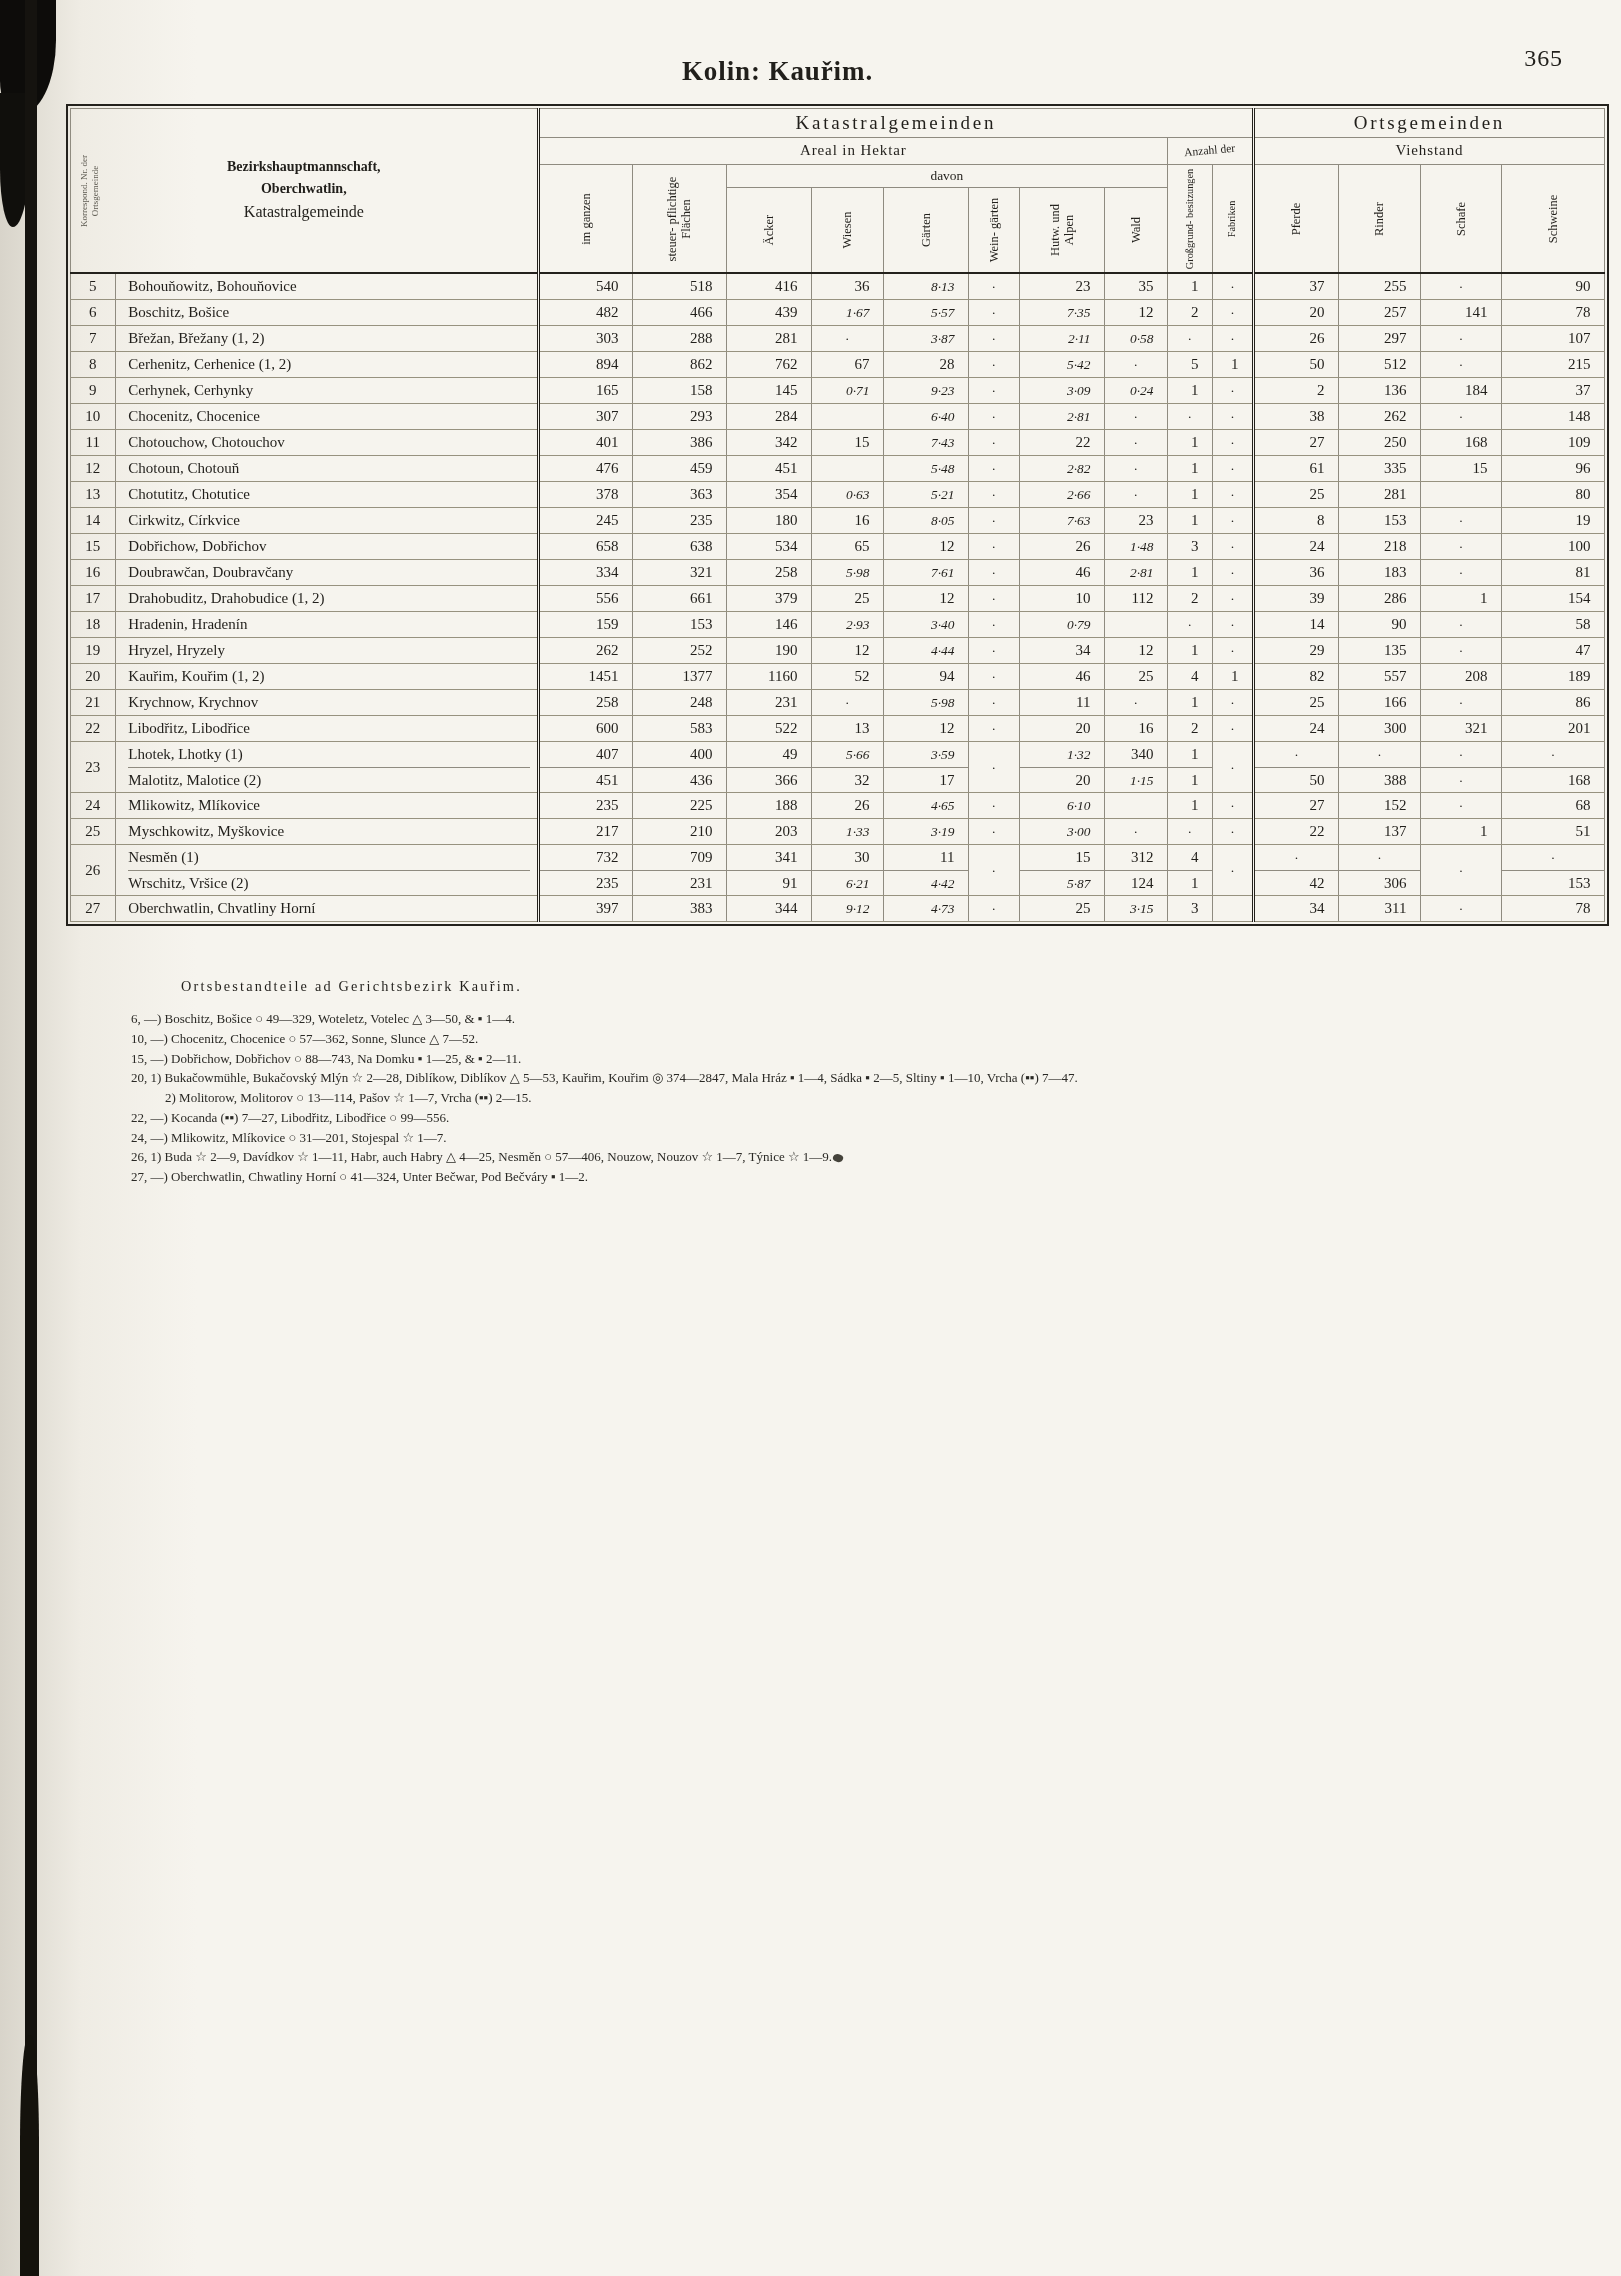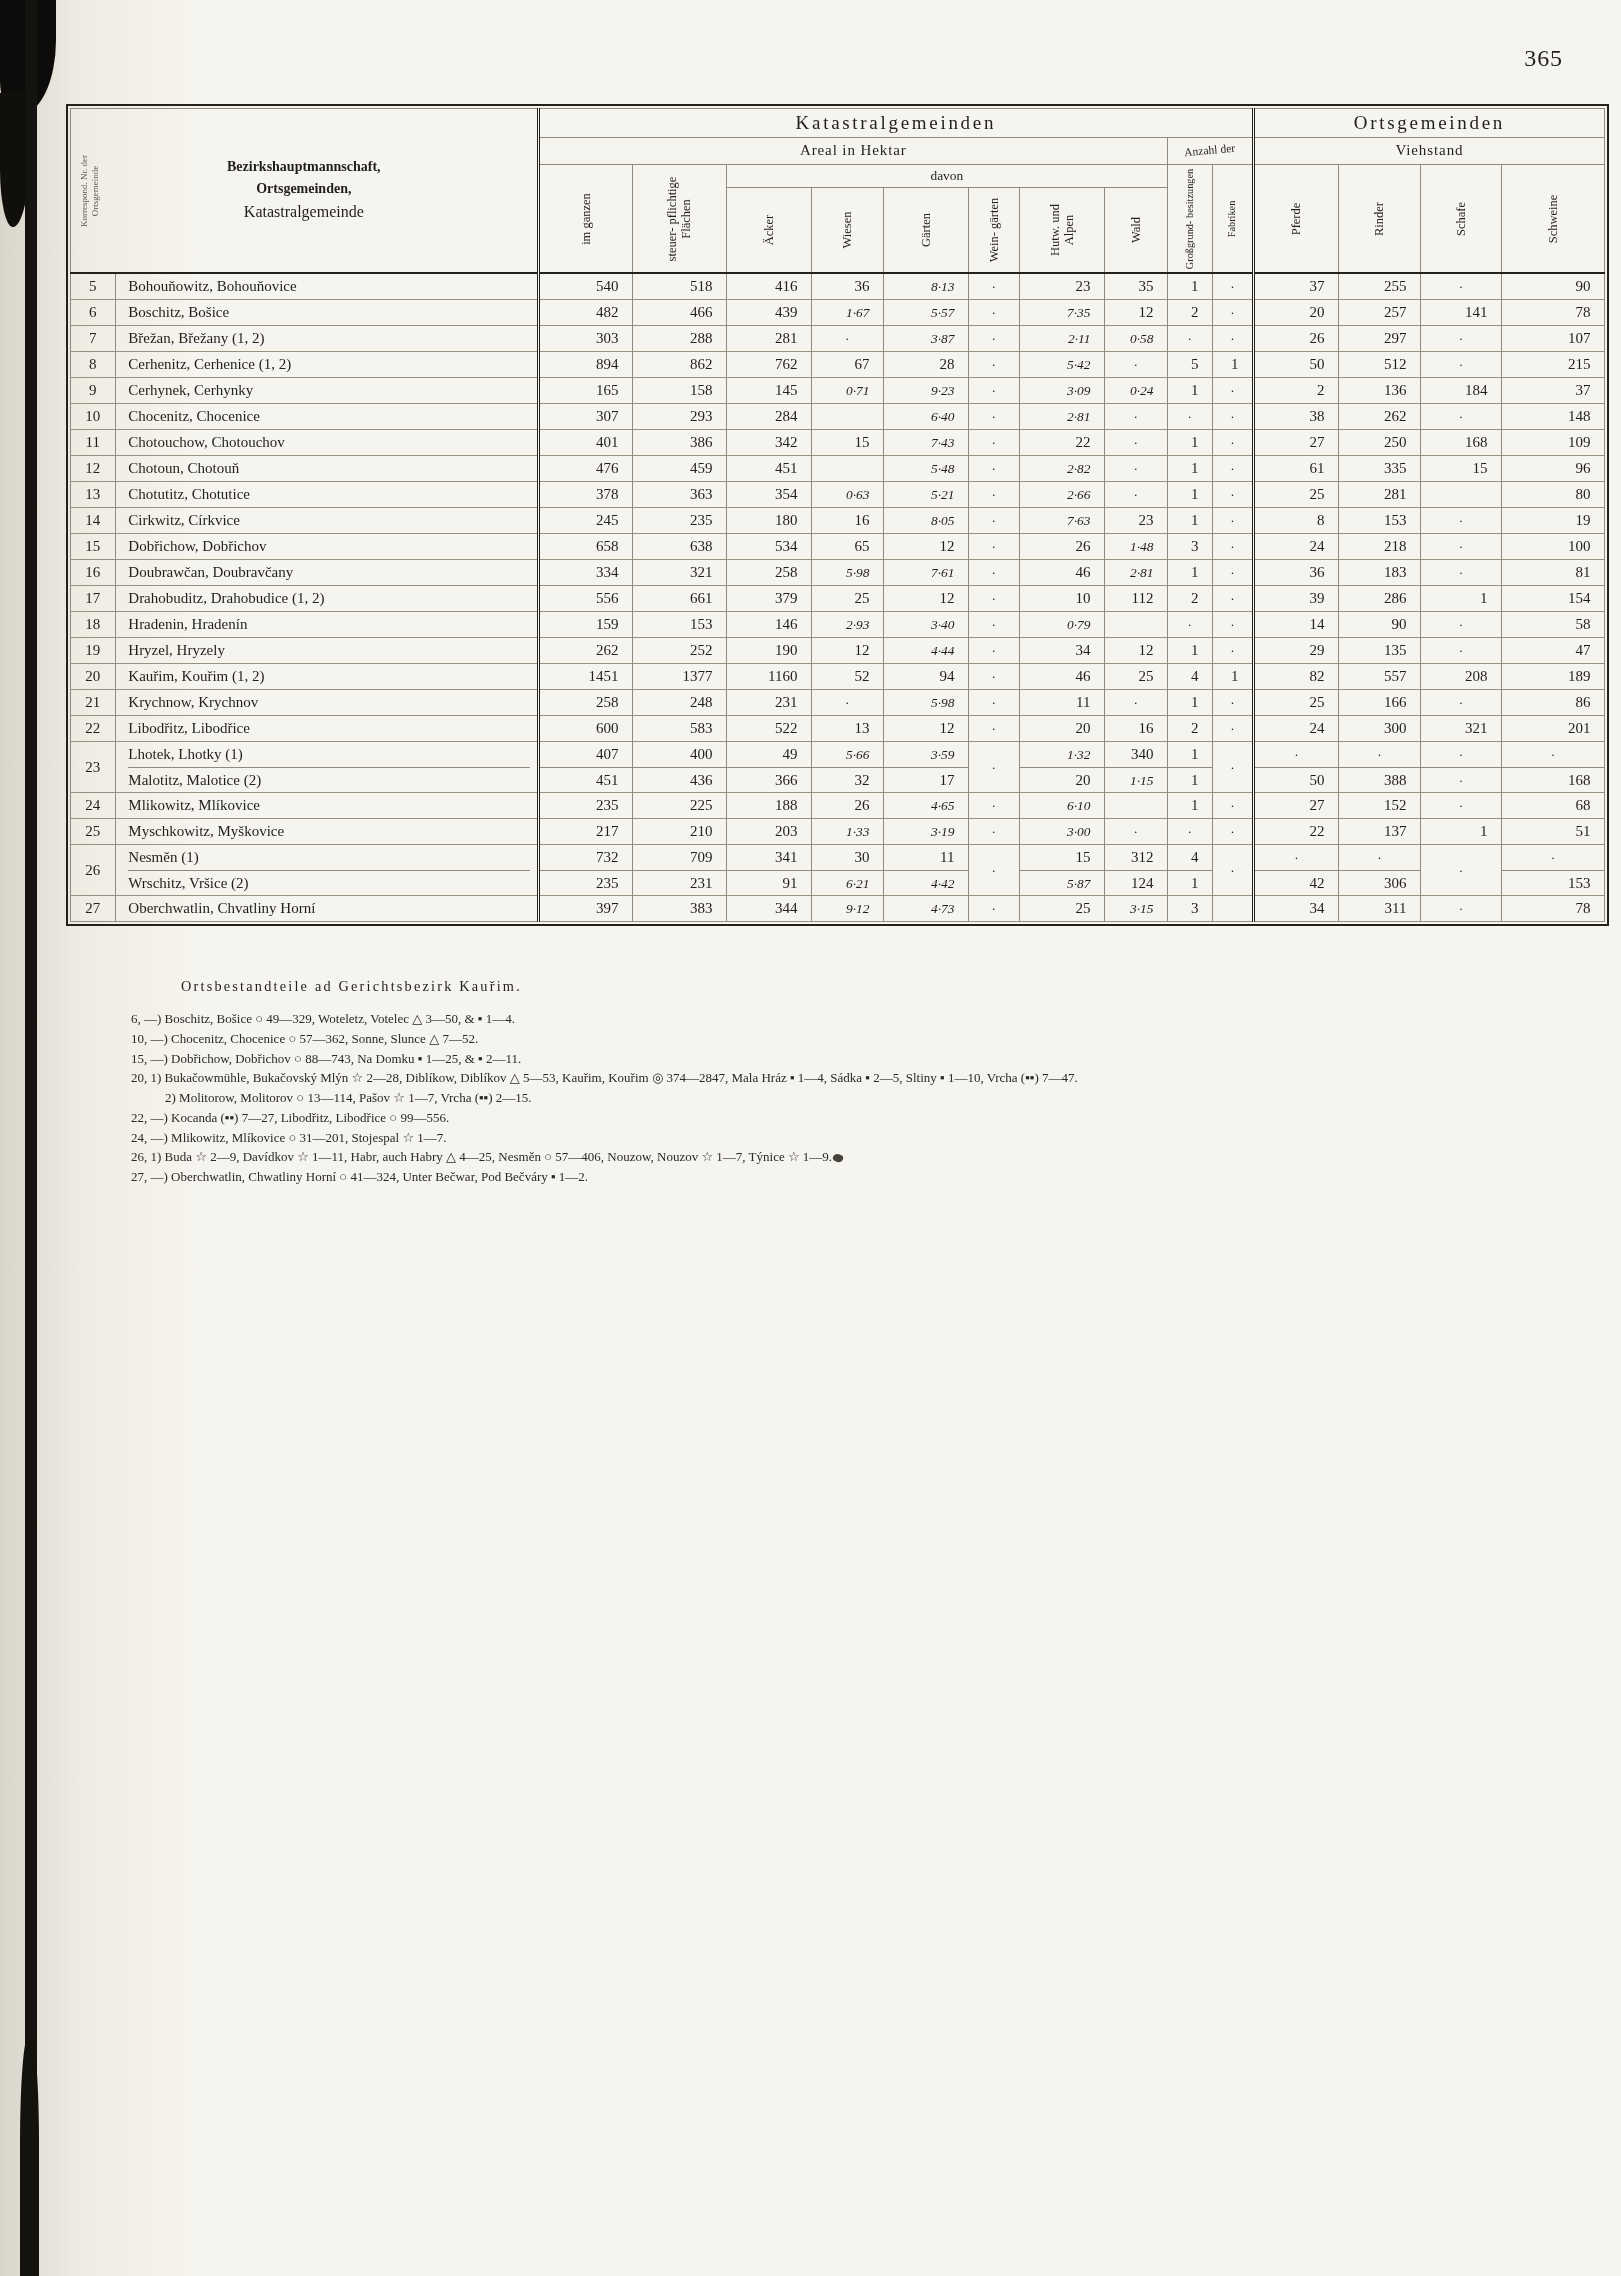--- a/index.html
+++ b/index.html
@@ -68,20 +68,21 @@
 <body>
 
 <div class="page">
 
   <div class="blob-top"></div>
   <div class="blob-mid"></div>
   <div class="binding-strip"></div>
   <div class="blob-bottom"></div>
 
   <div class="pagenum">365</div>
+  <div class="title">Kolin: Kauřim.</div>
 
   <div class="frame">
     <table class="t">
       <colgroup>
         <col style="width:45px">
           <col style="width:423px">
         <col style="width:94px">
           <col style="width:94px">
           <col style="width:85px">
           <col style="width:72px">
@@ -94,21 +95,21 @@
         <col style="width:85px">
           <col style="width:82px">
           <col style="width:81px">
           <col style="width:103px">
       </colgroup>
       <thead>
         <tr class="h1">
           <th class="corner" rowspan="4" colspan="2">
             <div class="sidenote">Korrespond. Nr. der Ortsgemeinde</div>
             <div class="cl1">Bezirkshauptmannschaft,</div>
-            <div class="cl2">Ortsgemeinden,</div>
+            <div class="cl2">Oberchwatlin,</div>
             <div class="cl3">Katastralgemeinde</div>
           </th>
           <th class="grp kg" colspan="10">Katastralgemeinden</th>
           <th class="grp" colspan="4">Ortsgemeinden</th>
         </tr>
         <tr class="h2">
           <th class="areal" colspan="8">Areal in Hektar</th>
           <th class="anzahl" colspan="2">
             <span class="anz-inner">Anzahl der</span>
           </th>

